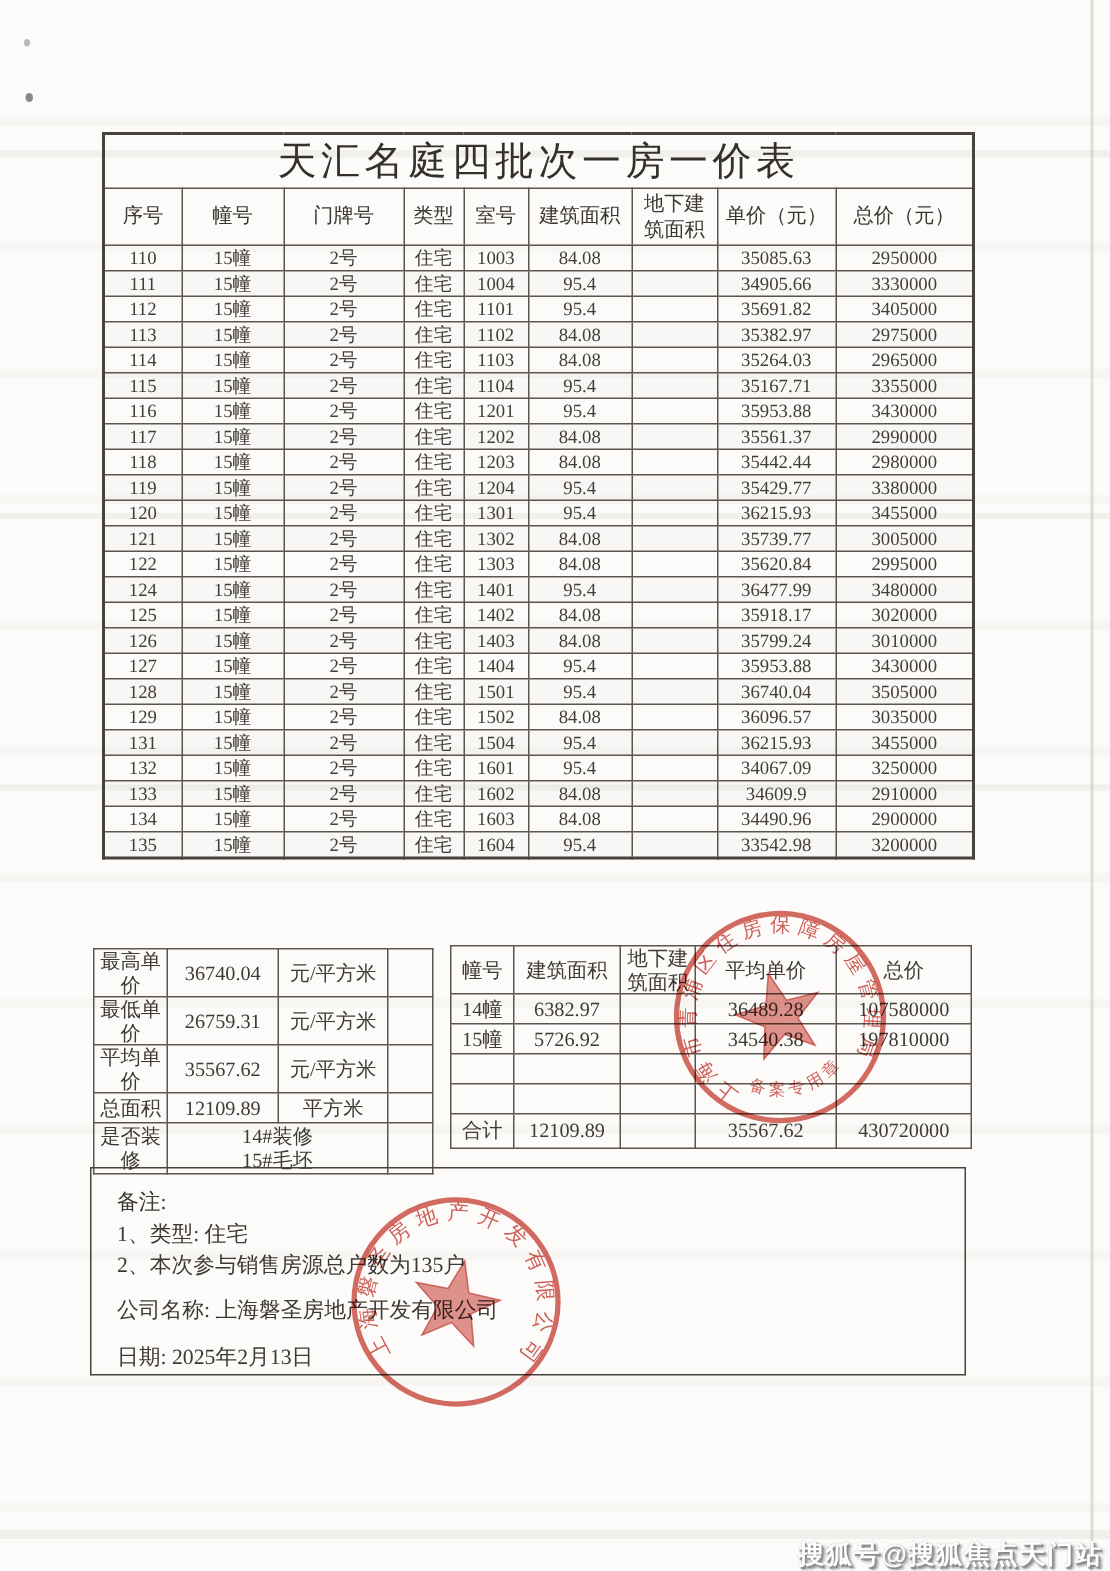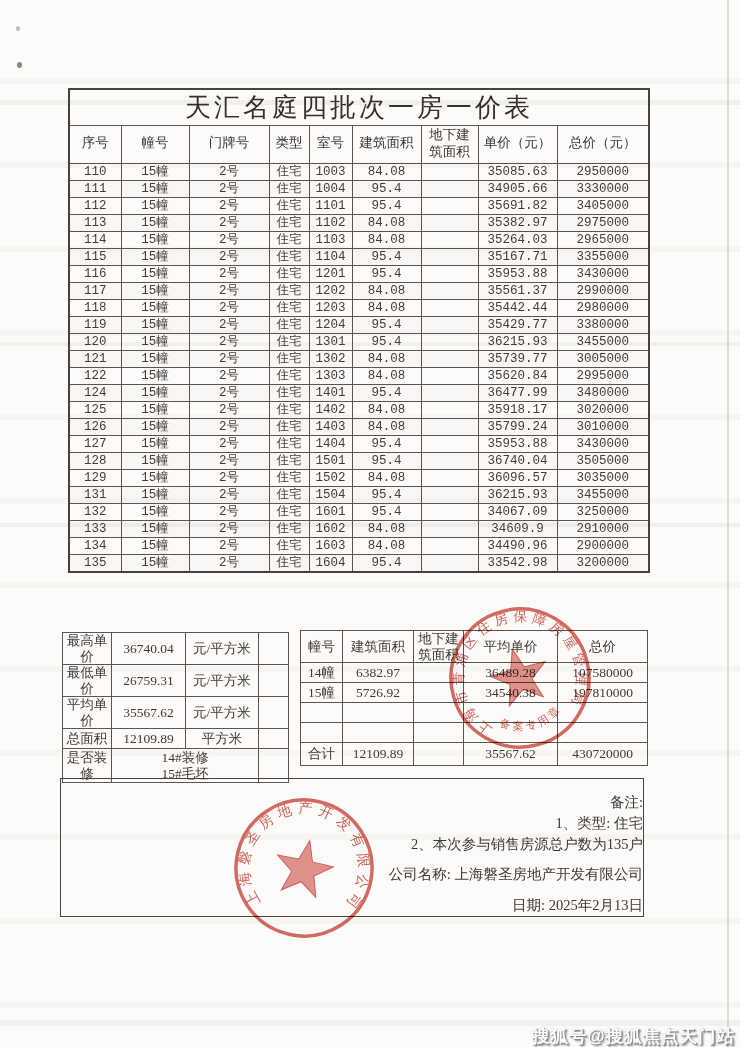--- a/index.html
+++ b/index.html
@@ -10,21 +10,21 @@
   .page::before{content:"";position:absolute;inset:0;pointer-events:none;
     background:repeating-linear-gradient(to bottom, rgba(0,0,0,0) 0 78px, rgba(160,155,145,0.06) 78px 84px);}
   .hstreak{position:absolute;left:0;width:740px;background:rgba(185,180,170,0.14);pointer-events:none;}
   .vstreak{position:absolute;top:0;width:2px;height:1047px;background:rgba(190,186,178,0.45);}
   .speck{position:absolute;background:#6d6a66;border-radius:50%;}
   .s1{left:16px;top:26px;width:4px;height:5px;opacity:.45;}
   .s2{left:17px;top:62px;width:5px;height:6px;opacity:.8;}
 
   table{border-collapse:collapse;table-layout:fixed;}
   
-  .main{position:absolute;left:68px;top:88px;width:580px;border:2px solid #46423c;font-family:Liberation Mono, monospace;}
+  .main{position:absolute;left:68px;top:88px;width:580px;border:2px solid #46423c;}
   .main th,.main td{border:1px solid #5a554d;text-align:center;vertical-align:middle;
       white-space:pre-line;overflow:hidden;padding:0;}
   .main .title-row th{height:32px;font-size:26px;letter-spacing:3px;font-weight:400;color:#34312c;}
   .main .head-row th{height:37px;font-size:13.5px;font-weight:400;line-height:1.2;}
   .main tbody tr{height:17px;padding-left:18px;}
   .main tbody td{font-size:12.5px;color:#413d38;line-height:1;}
   .main tbody tr:nth-child(even) td{background:rgba(80,75,65,0.025);}
 
   
   .sumL{position:absolute;left:62px;top:632px;width:226px;border:1.5px solid #46423c;}
@@ -36,21 +36,21 @@
   
   .sumR{position:absolute;left:300px;top:630px;width:347px;border:1.5px solid #46423c;}
   .sumR th,.sumR td{border:1px solid #5a554d;text-align:center;font-size:13.5px;font-weight:400;
       white-space:pre-line;line-height:1.15;padding:0;color:#3e3a35;}
   .sumR thead tr{height:30px;}
   .sumR tbody tr{height:20px;}
   .sumR tbody tr:last-child{height:23px;}
 
   
   .notes{position:absolute;left:60px;top:778px;width:584px;height:139px;border:1.5px solid #46423c;
-      box-sizing:border-box;padding:13px 0 0 17px;font-size:14.5px;color:#3c3833;text-align:right;}
+      box-sizing:border-box;padding:13px 0 0 17px;font-size:14.5px;color:#3c3833;}
   .notes div{line-height:21px;}
   .notes .mt1{margin-top:9px;}
   .notes .mt2{margin-top:10px;}
 
   
   .seal{position:absolute;mix-blend-mode:multiply;opacity:.88;pointer-events:none;}
   .seal text{font-family:"Liberation Serif","DejaVu Serif",serif;}
 
   
   .wm{position:absolute;top:1024px;right:5px;font-family:"Liberation Sans","DejaVu Sans",sans-serif;

